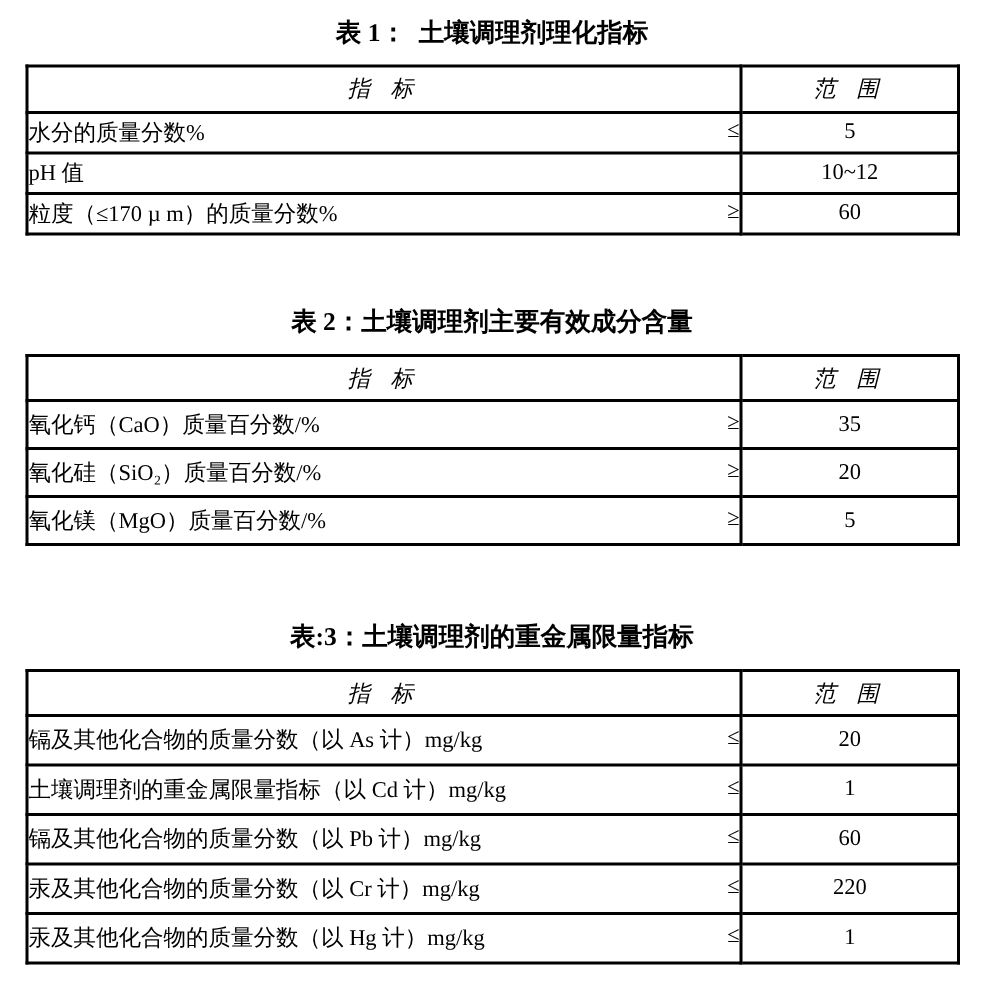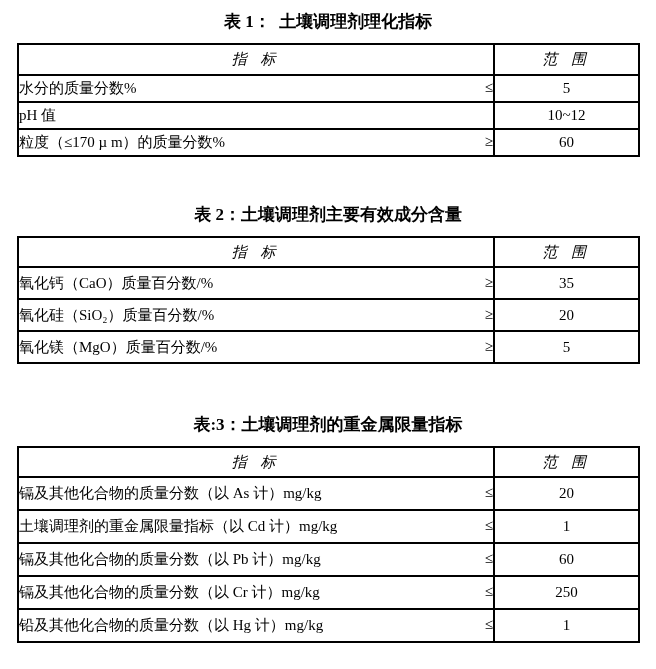--- a/index.html
+++ b/index.html
@@ -169,28 +169,28 @@
         <tr>
           <td class="ind">
             <span class="cmp">≤</span>
             <span>镉及其他化合物的质量分数（以 Pb 计）mg/kg</span>
           </td>
           <td class="rng">60</td>
         </tr>
         <tr>
           <td class="ind">
             <span class="cmp">≤</span>
-            <span>镉及其他化合物的质量分数（以 Cr 计）mg/kg</span>
+            <span>汞及其他化合物的质量分数（以 Cr 计）mg/kg</span>
           </td>
-          <td class="rng">250</td>
+          <td class="rng">220</td>
         </tr>
         <tr>
           <td class="ind">
             <span class="cmp">≤</span>
-            <span>铅及其他化合物的质量分数（以 Hg 计）mg/kg</span>
+            <span>汞及其他化合物的质量分数（以 Hg 计）mg/kg</span>
           </td>
           <td class="rng">1</td>
         </tr>
       </tbody>
     </table>
   </div>
 
 </div>
 
 </body></html>

